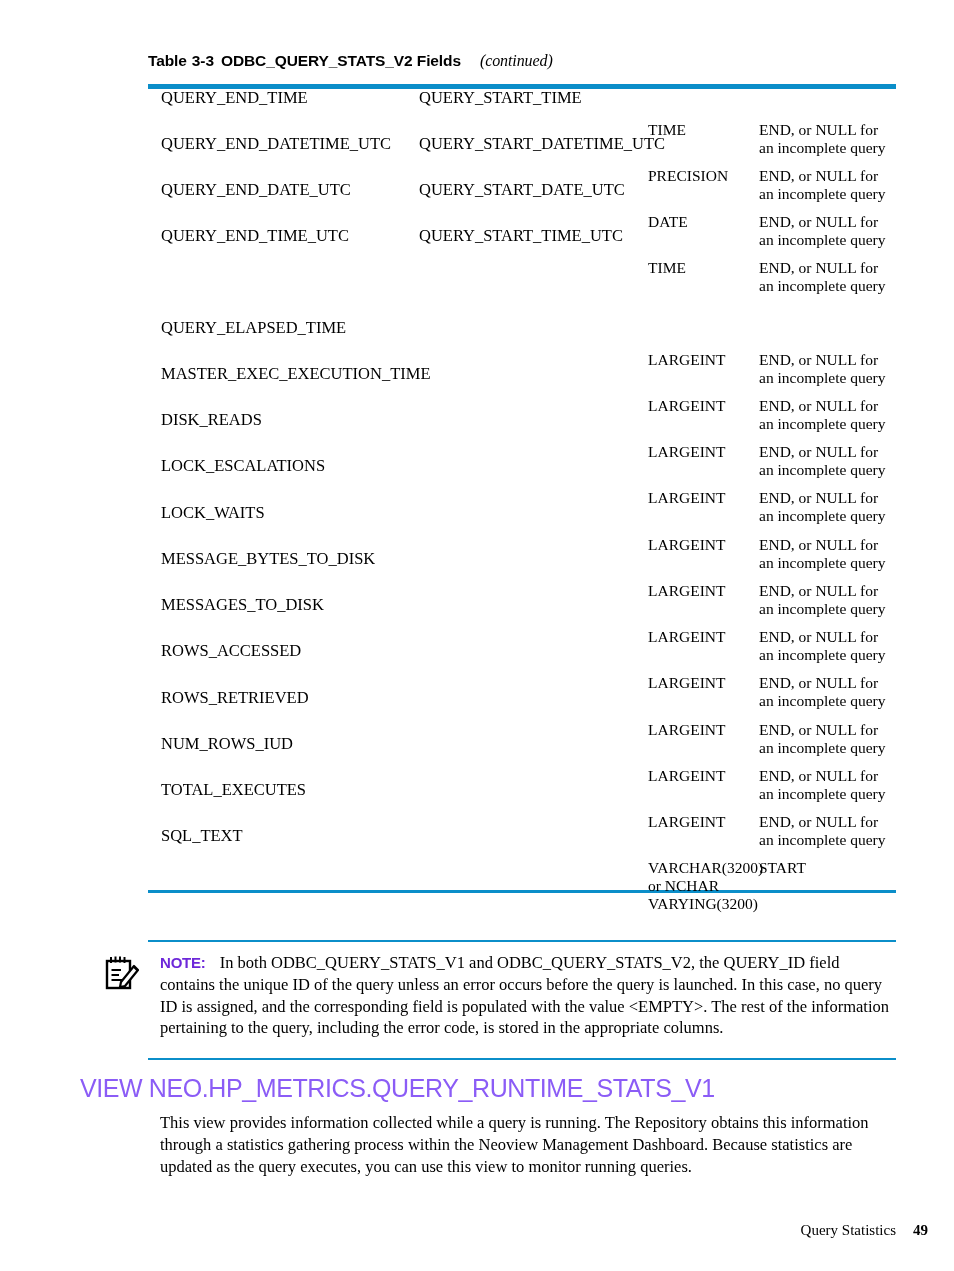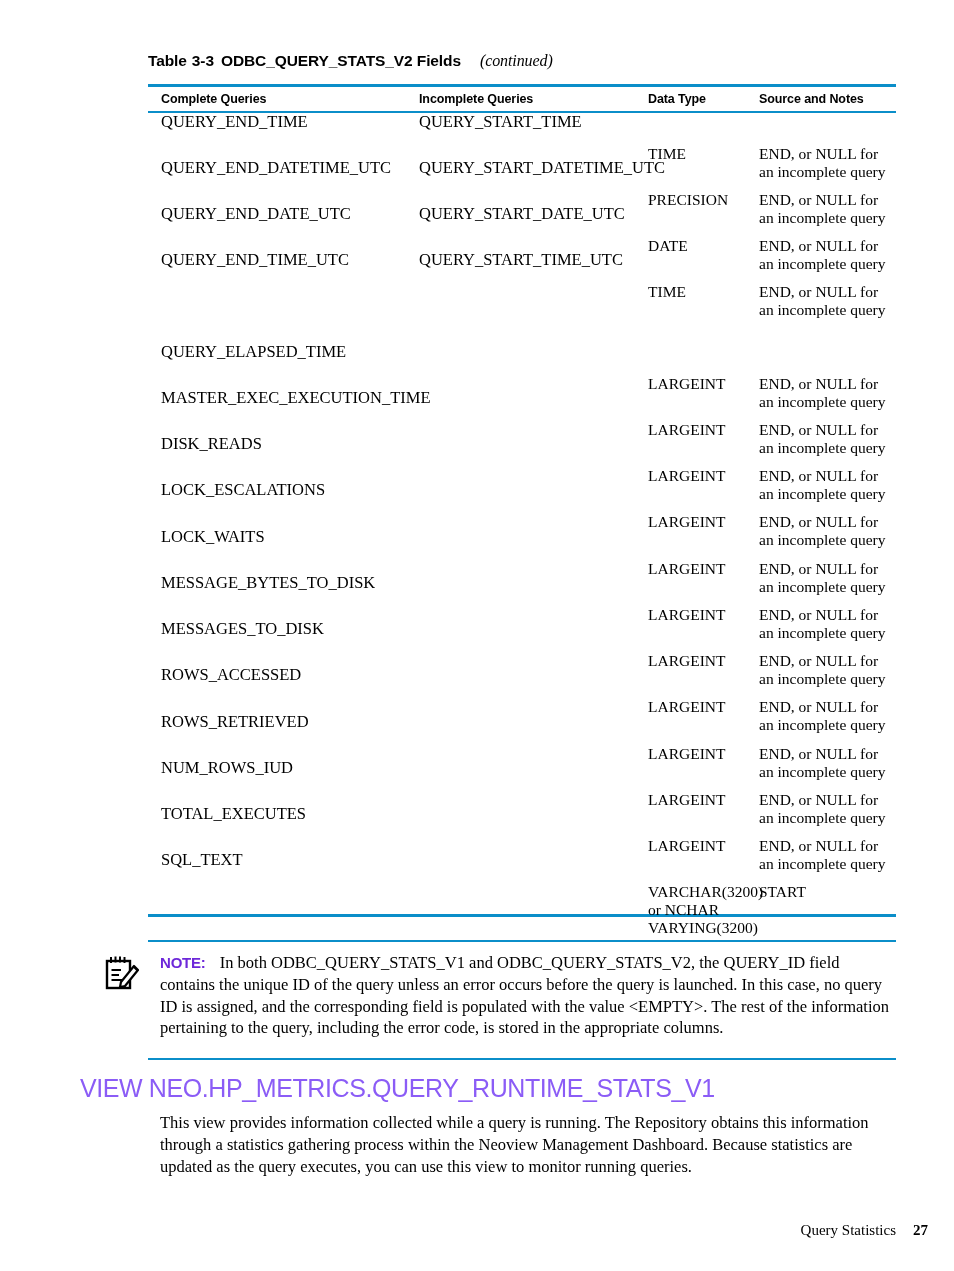--- a/index.html
+++ b/index.html
@@ -184,26 +184,20 @@
 <body>
 
 <div class="page">
 
   <div class="table-caption">
     <span class="cap-label">Table</span><span class="cap-num">3-3</span><span class="cap-title">ODBC_QUERY_STATS_V2 Fields</span><span class="cap-cont">(continued)</span>
   </div>
 
   <div class="data-table">
     <div class="rule-thick"></div>
-    <div class="head-row">
-      <div class="cell c1">Complete Queries</div>
-      <div class="cell c2">Incomplete Queries</div>
-      <div class="cell c3">Data Type</div>
-      <div class="cell c4">Source and Notes</div>
-    </div>
     <div class="rule-thin"></div>
     <div class="tbody" id="table-body" style="height: 801px;">
         <div class="row" style="position: absolute; left: 0px; top: 0px; width: 748px; height: 44px;">
           <div class="cell c1">QUERY_END_TIME</div>
           <div class="cell c2">QUERY_START_TIME</div>
           <div class="cell c3">TIME</div>
           <div class="cell c4">END, or NULL for
 an incomplete query</div>
         </div>
         <div class="row" style="position: absolute; left: 0px; top: 46px; width: 748px; height: 44px;">
@@ -337,16 +331,16 @@
     </div>
     <div class="note-bottom-rule"></div>
   </div>
 
   <div class="section-heading">VIEW NEO.HP_METRICS.QUERY_RUNTIME_STATS_V1</div>
 
   <div class="section-body">This view provides information collected while a query is running. The Repository obtains this information through a statistics gathering process within the Neoview Management Dashboard. Because statistics are updated as the query executes, you can use this view to monitor running queries.</div>
 
   <div class="footer">
     <div class="footer-title">Query Statistics</div>
-    <div class="footer-page">27</div>
+    <div class="footer-page">49</div>
   </div>
 
 </div>
 
 </body></html>

